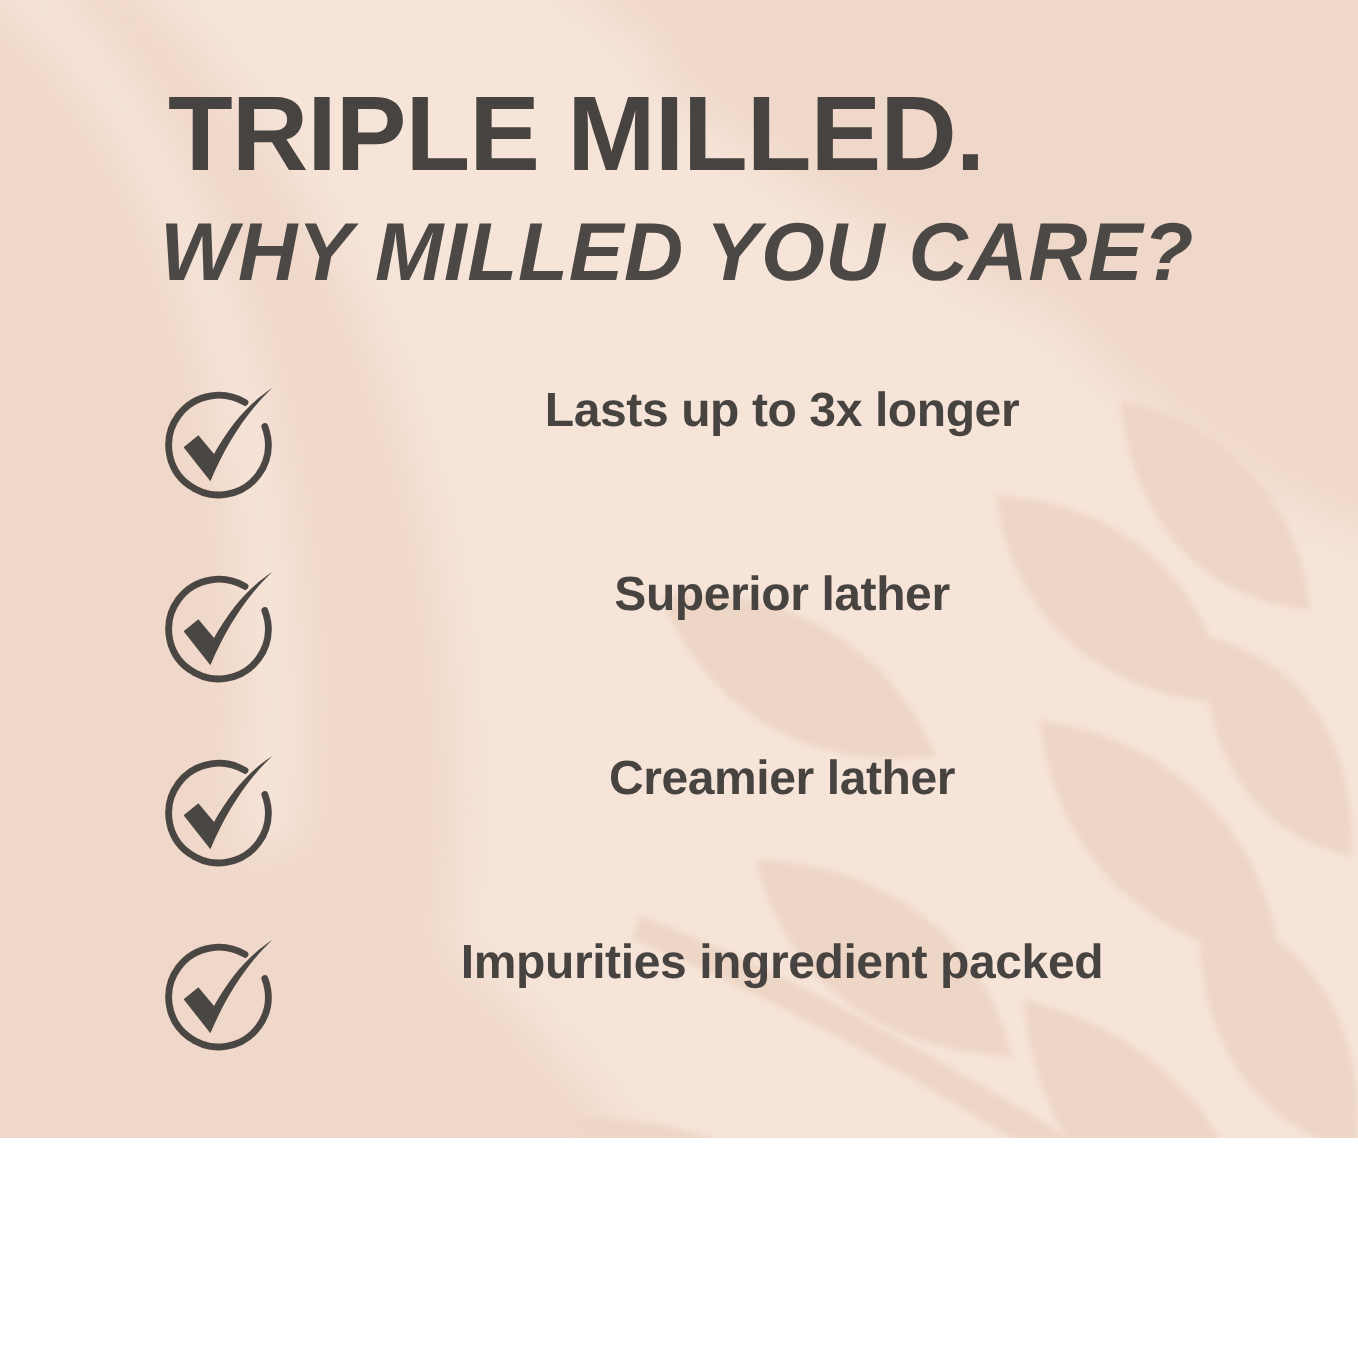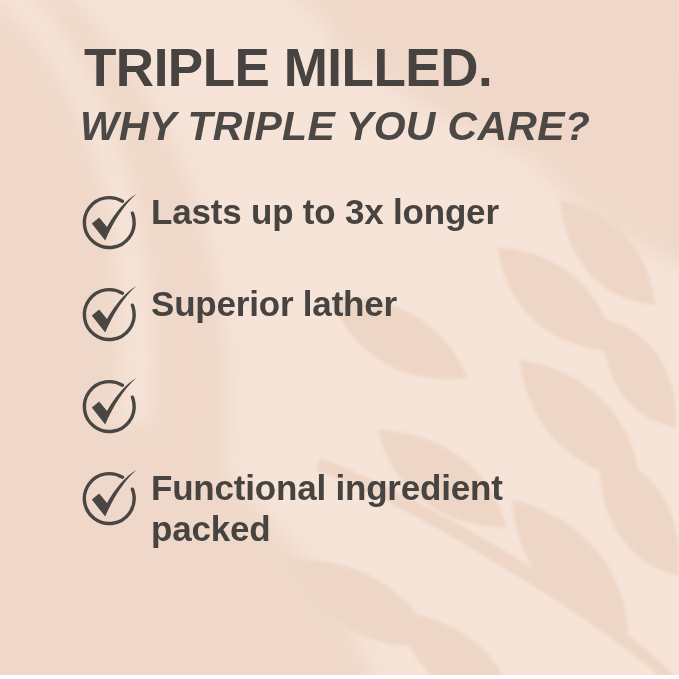--- a/index.html
+++ b/index.html
@@ -9,23 +9,24 @@
   body {
     width: 679px;
     height: 679px;
     overflow: hidden;
     font-family: "Liberation Sans", sans-serif;
   }
 
   #infographic {
     position: relative;
     width: 679px;
-    height: 675px;
+    height: 569px;
     background: #f6e4d8;
     overflow: hidden;
+    text-align: center;
   }
 
   
   #leaf-backdrop {
     position: absolute;
     inset: 0;
     width: 679px;
     height: 679px;
     pointer-events: none;
   }
@@ -83,24 +84,24 @@
   .check-badge {
     position: absolute;
     left: 72px;
     top: 2px;
     width: 72px;
     height: 72px;
   }
 
   .benefit-text {
     position: absolute;
-    left: 151px;
+    left: 176px;
     top: 6px;
     width: 430px;
-    font-size: 35px;
+    font-size: 24px;
     font-weight: bold;
     color: #474340;
     line-height: 1.16;
     letter-spacing: -0.2px;
   }
 </style>
 </head>
 <body>
 
 <div id="infographic">
@@ -131,21 +132,21 @@
       <path d="M378 430 C 444 432, 492 470, 506 528 C 440 526, 392 490, 378 430 Z"></path>
       <path d="M288 560 C 356 556, 410 588, 436 646 C 368 652, 314 620, 288 560 Z"></path>
       <path d="M398 612 C 462 618, 506 658, 516 712 C 452 706, 408 668, 398 612 Z"></path>
     </g>
   </svg>
 
   <div class="content">
 
     <div class="headline">TRIPLE MILLED.</div>
 
-    <div class="subheadline">WHY TRIPLE YOU CARE?</div>
+    <div class="subheadline">WHY MILLED YOU CARE?</div>
 
     <div class="benefit-list">
 
       <div class="benefit-row">
         <span class="check-badge">
           <svg viewBox="0 0 72 72" width="72" height="72" aria-hidden="true">
             <path d="M50.5 13.2 C 45.5 10.3, 39.6 9.0, 33.6 9.9 C 20.0 11.9, 10.6 24.6, 12.6 38.2 C 14.6 51.8, 27.3 61.2, 40.9 59.2 C 54.5 57.2, 63.9 44.5, 61.9 30.9 C 61.6 28.9, 61.1 27.0, 60.4 25.2" fill="none" stroke="#4a4643" stroke-width="3.4" stroke-linecap="round"></path>
             <path d="M64.2 6.0 C 54.0 12.4, 44.0 22.8, 35.0 39.0 L 27.2 29.6 L 19.8 35.6 L 33.2 52.6 C 41.0 34.2, 51.6 17.6, 64.2 6.0 Z" fill="#4a4643"></path>
           </svg>
         </span>
@@ -163,27 +164,28 @@
         <div class="benefit-text">Superior lather</div>
       </div>
 
       <div class="benefit-row">
         <span class="check-badge">
           <svg viewBox="0 0 72 72" width="72" height="72" aria-hidden="true">
             <path d="M50.5 13.2 C 45.5 10.3, 39.6 9.0, 33.6 9.9 C 20.0 11.9, 10.6 24.6, 12.6 38.2 C 14.6 51.8, 27.3 61.2, 40.9 59.2 C 54.5 57.2, 63.9 44.5, 61.9 30.9 C 61.6 28.9, 61.1 27.0, 60.4 25.2" fill="none" stroke="#4a4643" stroke-width="3.4" stroke-linecap="round"></path>
             <path d="M64.2 6.0 C 54.0 12.4, 44.0 22.8, 35.0 39.0 L 27.2 29.6 L 19.8 35.6 L 33.2 52.6 C 41.0 34.2, 51.6 17.6, 64.2 6.0 Z" fill="#4a4643"></path>
           </svg>
         </span>
+        <div class="benefit-text">Creamier lather</div>
       </div>
 
       <div class="benefit-row">
         <span class="check-badge">
           <svg viewBox="0 0 72 72" width="72" height="72" aria-hidden="true">
             <path d="M50.5 13.2 C 45.5 10.3, 39.6 9.0, 33.6 9.9 C 20.0 11.9, 10.6 24.6, 12.6 38.2 C 14.6 51.8, 27.3 61.2, 40.9 59.2 C 54.5 57.2, 63.9 44.5, 61.9 30.9 C 61.6 28.9, 61.1 27.0, 60.4 25.2" fill="none" stroke="#4a4643" stroke-width="3.4" stroke-linecap="round"></path>
             <path d="M64.2 6.0 C 54.0 12.4, 44.0 22.8, 35.0 39.0 L 27.2 29.6 L 19.8 35.6 L 33.2 52.6 C 41.0 34.2, 51.6 17.6, 64.2 6.0 Z" fill="#4a4643"></path>
           </svg>
         </span>
-        <div class="benefit-text">Functional ingredient packed</div>
+        <div class="benefit-text">Impurities ingredient packed</div>
       </div>
 
     </div>
   </div>
 </div>
 
 </body></html>

